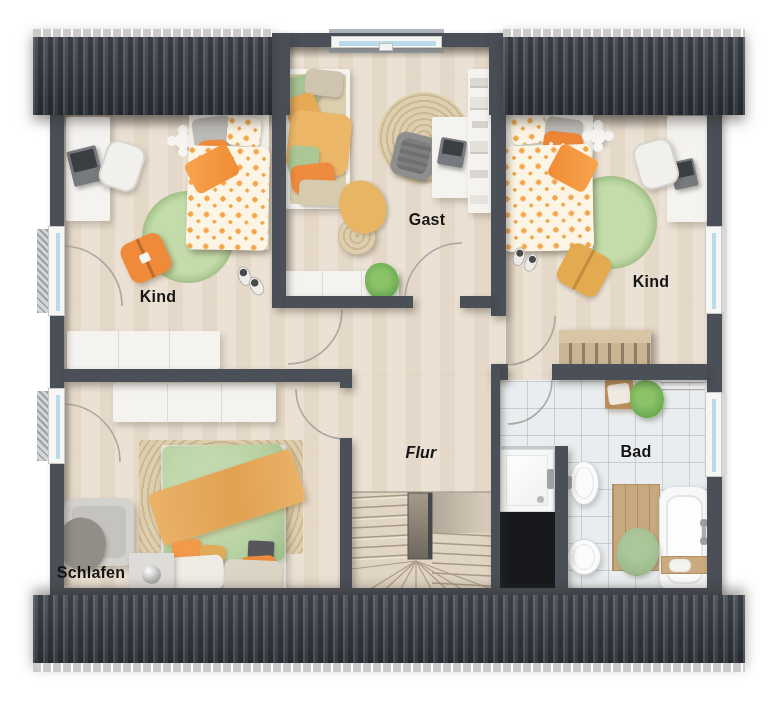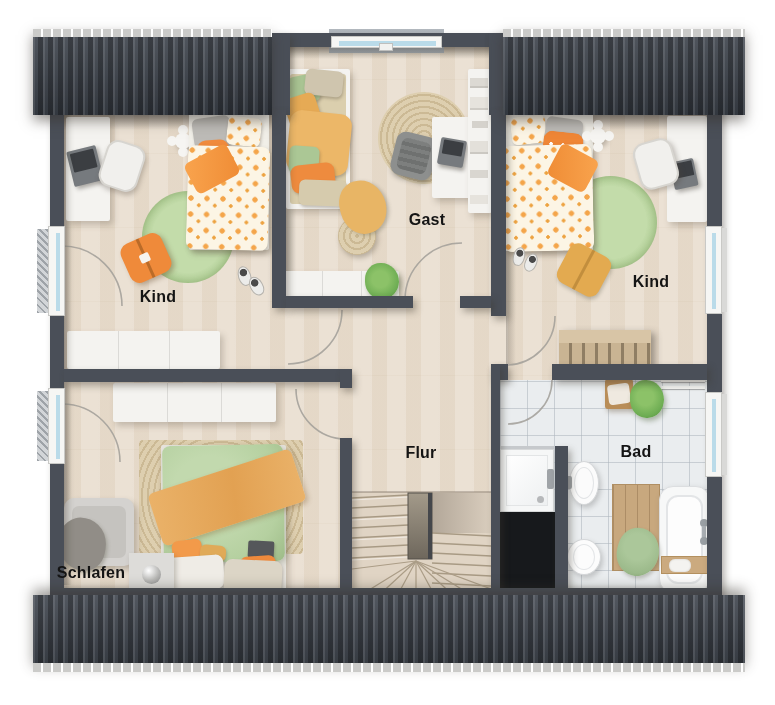--- a/index.html
+++ b/index.html
@@ -358,16 +358,16 @@
   <div class="abs" style="left:722px;top:394px;width:5px;height:81px;background:#d9d9d7;z-index:8;"></div>
   <div class="abs win" style="left:331px;top:36px;width:111px;height:12px;z-index:8;">
     <span class="glass" style="left:7px;top:4px;width:97px;height:5px;"></span>
   </div>
   <div class="abs" style="left:379px;top:43px;width:14px;height:8px;background:#f2f2f0;border:1px solid #bfbfbd;box-sizing:border-box;z-index:8;"></div>
 
   <div class="abs label" style="left:158px;top:297px;">Kind</div>
   <div class="abs label" style="left:427px;top:220px;">Gast</div>
   <div class="abs label" style="left:651px;top:282px;">Kind</div>
   <div class="abs label" style="left:91px;top:573px;">Schlafen</div>
-  <div class="abs label" style="left:421px;top:453px;">Flur</div>
+  <div class="abs label" style="left:421px;top:453px;font-style:italic;">Flur</div>
   <div class="abs label" style="left:636px;top:452px;">Bad</div>
 
 </div>
 
 </body></html>

